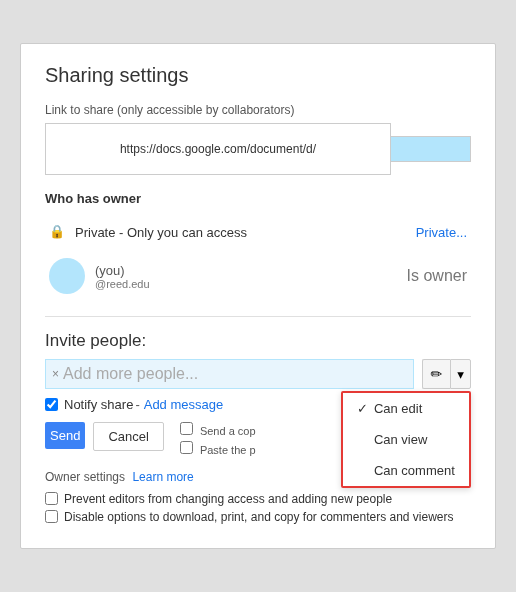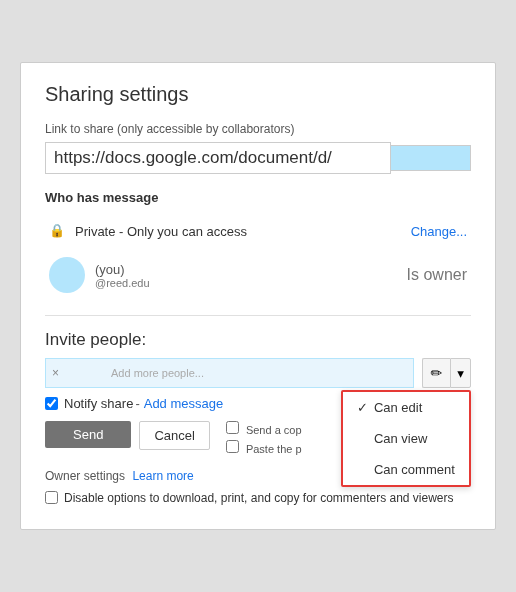--- a/index.html
+++ b/index.html
@@ -31,26 +31,27 @@
       color: #555;
       margin-bottom: 6px;
     }
     .link-row {
       display: flex;
       align-items: center;
       margin-bottom: 16px;
     }
     .link-input {
       border: 1px solid #ccc;
-      padding: 5px 8px;
-      font-size: 17px;
+      padding: 18px 8px;
+      font-size: 12px;
       color: #333;
       flex: 1;
       background: #fff;
       outline: none;
+      text-align: center;
     }
     .link-highlight {
       background: #b3e5fc;
       width: 80px;
       height: 26px;
       border: 1px solid #ccc;
       border-left: none;
     }
     .who-has-access-label {
       font-size: 13px;
@@ -137,22 +138,21 @@
       height: 30px;
     }
     .x-btn {
       color: #888;
       font-size: 12px;
       margin-right: 4px;
       cursor: pointer;
     }
     .add-more-placeholder {
       color: #aaa;
-      font-size: 11px;
-      margin-left: 48px;
+      font-size: 16px;
     }
     .permission-btn-group {
       display: flex;
       align-items: center;
       margin-left: 8px;
       position: relative;
     }
     .pencil-btn {
       border: 1px solid #ccc;
       background: #f5f5f5;
@@ -218,25 +218,25 @@
       text-decoration: none;
       margin-left: 4px;
       text-align: right;
     }
     .bottom-row {
       display: flex;
       align-items: flex-start;
       margin-bottom: 10px;
     }
     .send-btn {
-      background: #737373;
+      background: #3b82f6;
       color: #fff;
       border: none;
       border-radius: 2px;
-      padding: 6px 28px;
+      padding: 6px 5px;
       font-size: 13px;
       cursor: pointer;
       margin-right: 8px;
     }
     .cancel-btn {
       background: #fff;
       color: #333;
       border: 1px solid #ccc;
       border-radius: 2px;
       padding: 6px 14px;
@@ -276,26 +276,26 @@
 
 <div class="dialog">
   <div class="dialog-title">Sharing settings</div>
 
   <div class="section-label">Link to share (only accessible by collaborators)</div>
   <div class="link-row">
     <input class="link-input" type="text" readonly="" value="https://docs.google.com/document/d/" style="">
     <div class="link-highlight"></div>
   </div>
 
-  <div class="who-has-access-label">Who has message</div>
+  <div class="who-has-access-label">Who has owner</div>
 
   <div class="access-row">
     <span class="lock-icon">🔒</span>
     <span class="access-text">Private - Only you can access</span>
-    <a class="change-link">Change...</a>
+    <a class="change-link">Private...</a>
   </div>
 
   <div class="user-row">
     <div class="avatar"></div>
     <div class="user-info">
       <div class="user-name">(you)</div>
       <div class="user-email">@reed.edu</div>
     </div>
     <span class="owner-label">Is owner</span>
   </div>
@@ -355,15 +355,19 @@
     </div>
   </div>
 
   <div class="owner-settings-row">
     <span>Owner settings</span>
     <a class="learn-more-link">Learn more</a>
   </div>
 
   <div class="checkbox-row">
     <input type="checkbox" style="">
+    <span>Prevent editors from changing access and adding new people</span>
+  </div>
+  <div class="checkbox-row">
+    <input type="checkbox" style="">
     <span>Disable options to download, print, and copy for commenters and viewers</span>
   </div>
 </div>
 
 </body></html>

